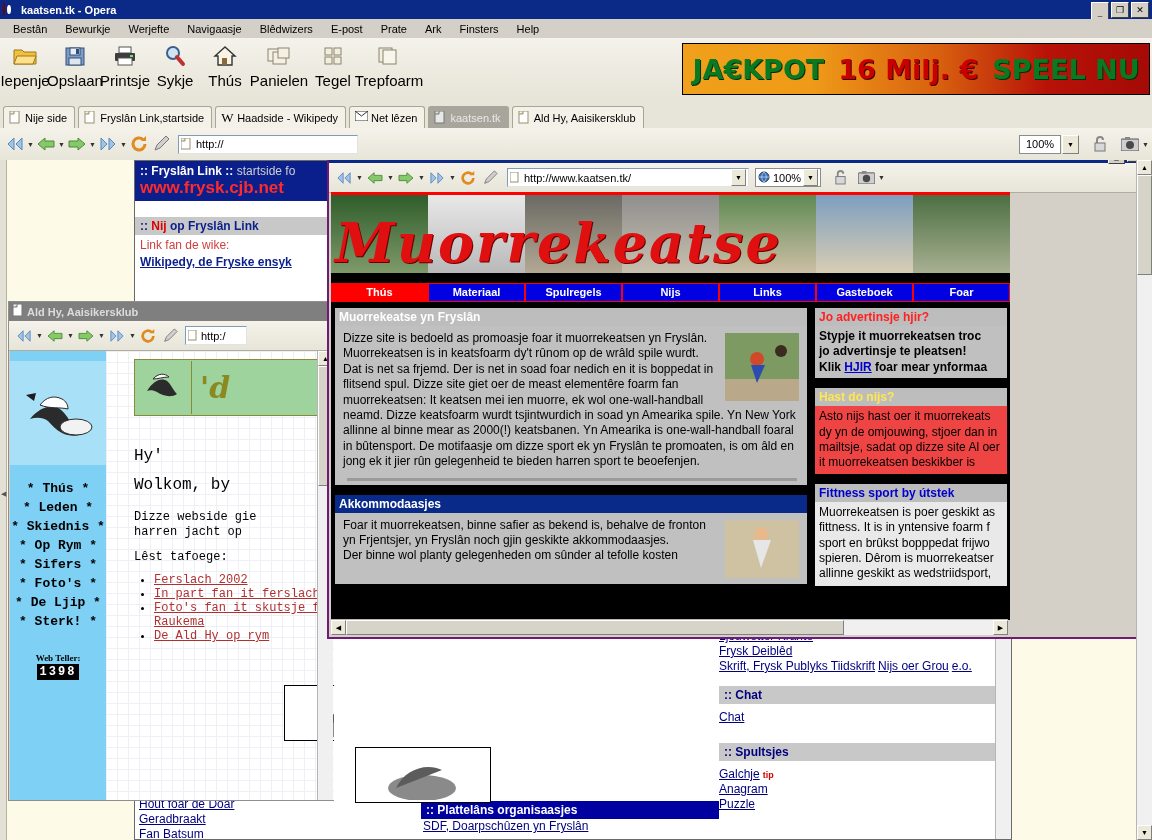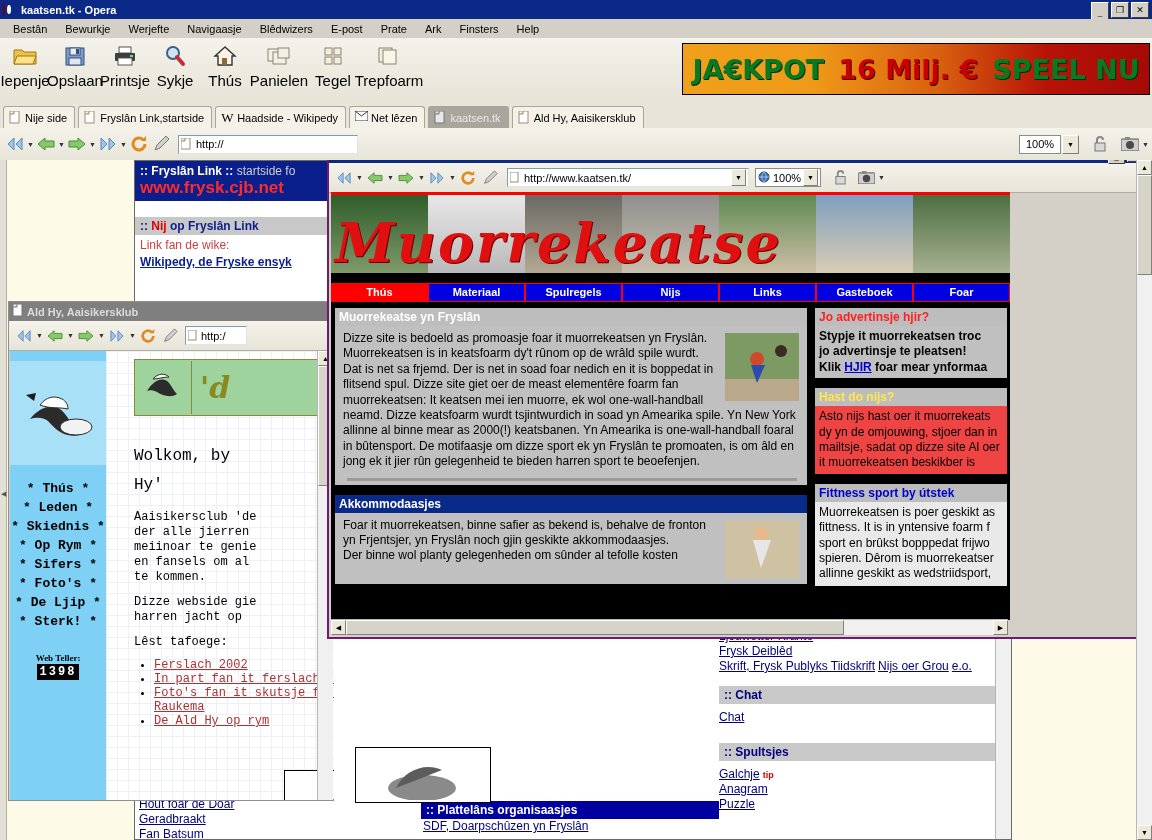--- a/index.html
+++ b/index.html
@@ -594,28 +594,23 @@
           <div class="ah-logo">
             <span class="bird">
               <svg width="54" height="51" viewBox="0 0 54 51">
                   <path d="M12 30c6-10 14-14 20-10 4 3 6 9 10 13-6 4-14 2-20-2-4-2-7-2-10-1z" fill="#2b2b2b"></path>
                   <path d="M18 18c5-6 12-6 16-2-6 0-11 2-16 2z" fill="#fff" stroke="#2b2b2b"></path>
                 </svg>
             </span>
             <span class="txt">'d</span>
           </div>
           <div class="ah-wolkom">
+            <div>Hy'</div>
             <div>Wolkom, by</div>
-            <div>Hy'</div>
-          </div>
-          <div class="ah-para" style="white-space:pre;">Aaisikersclub 'de
-der alle jierren
-meiinoar te genie
-en fansels om al
-te kommen.</div>
+          </div>
           <div class="ah-para" style="white-space:pre;">Dizze webside gie
 harren jacht op</div>
           <div class="ah-para">Lêst tafoege:</div>
           <ul class="ah-list">
             <li><a href="#">Ferslach 2002</a></li>
             <li><a href="#">In part fan it ferslach fan 1992</a></li>
             <li><a href="#">Foto's fan it skutsje fan Abe Raukema</a></li>
             <li><a href="#">De Ald Hy op rym</a></li>
           </ul>
           <div style="margin:42px 0 0 178px;width:134px;height:54px;background:#fff;border:1px solid #000;">

